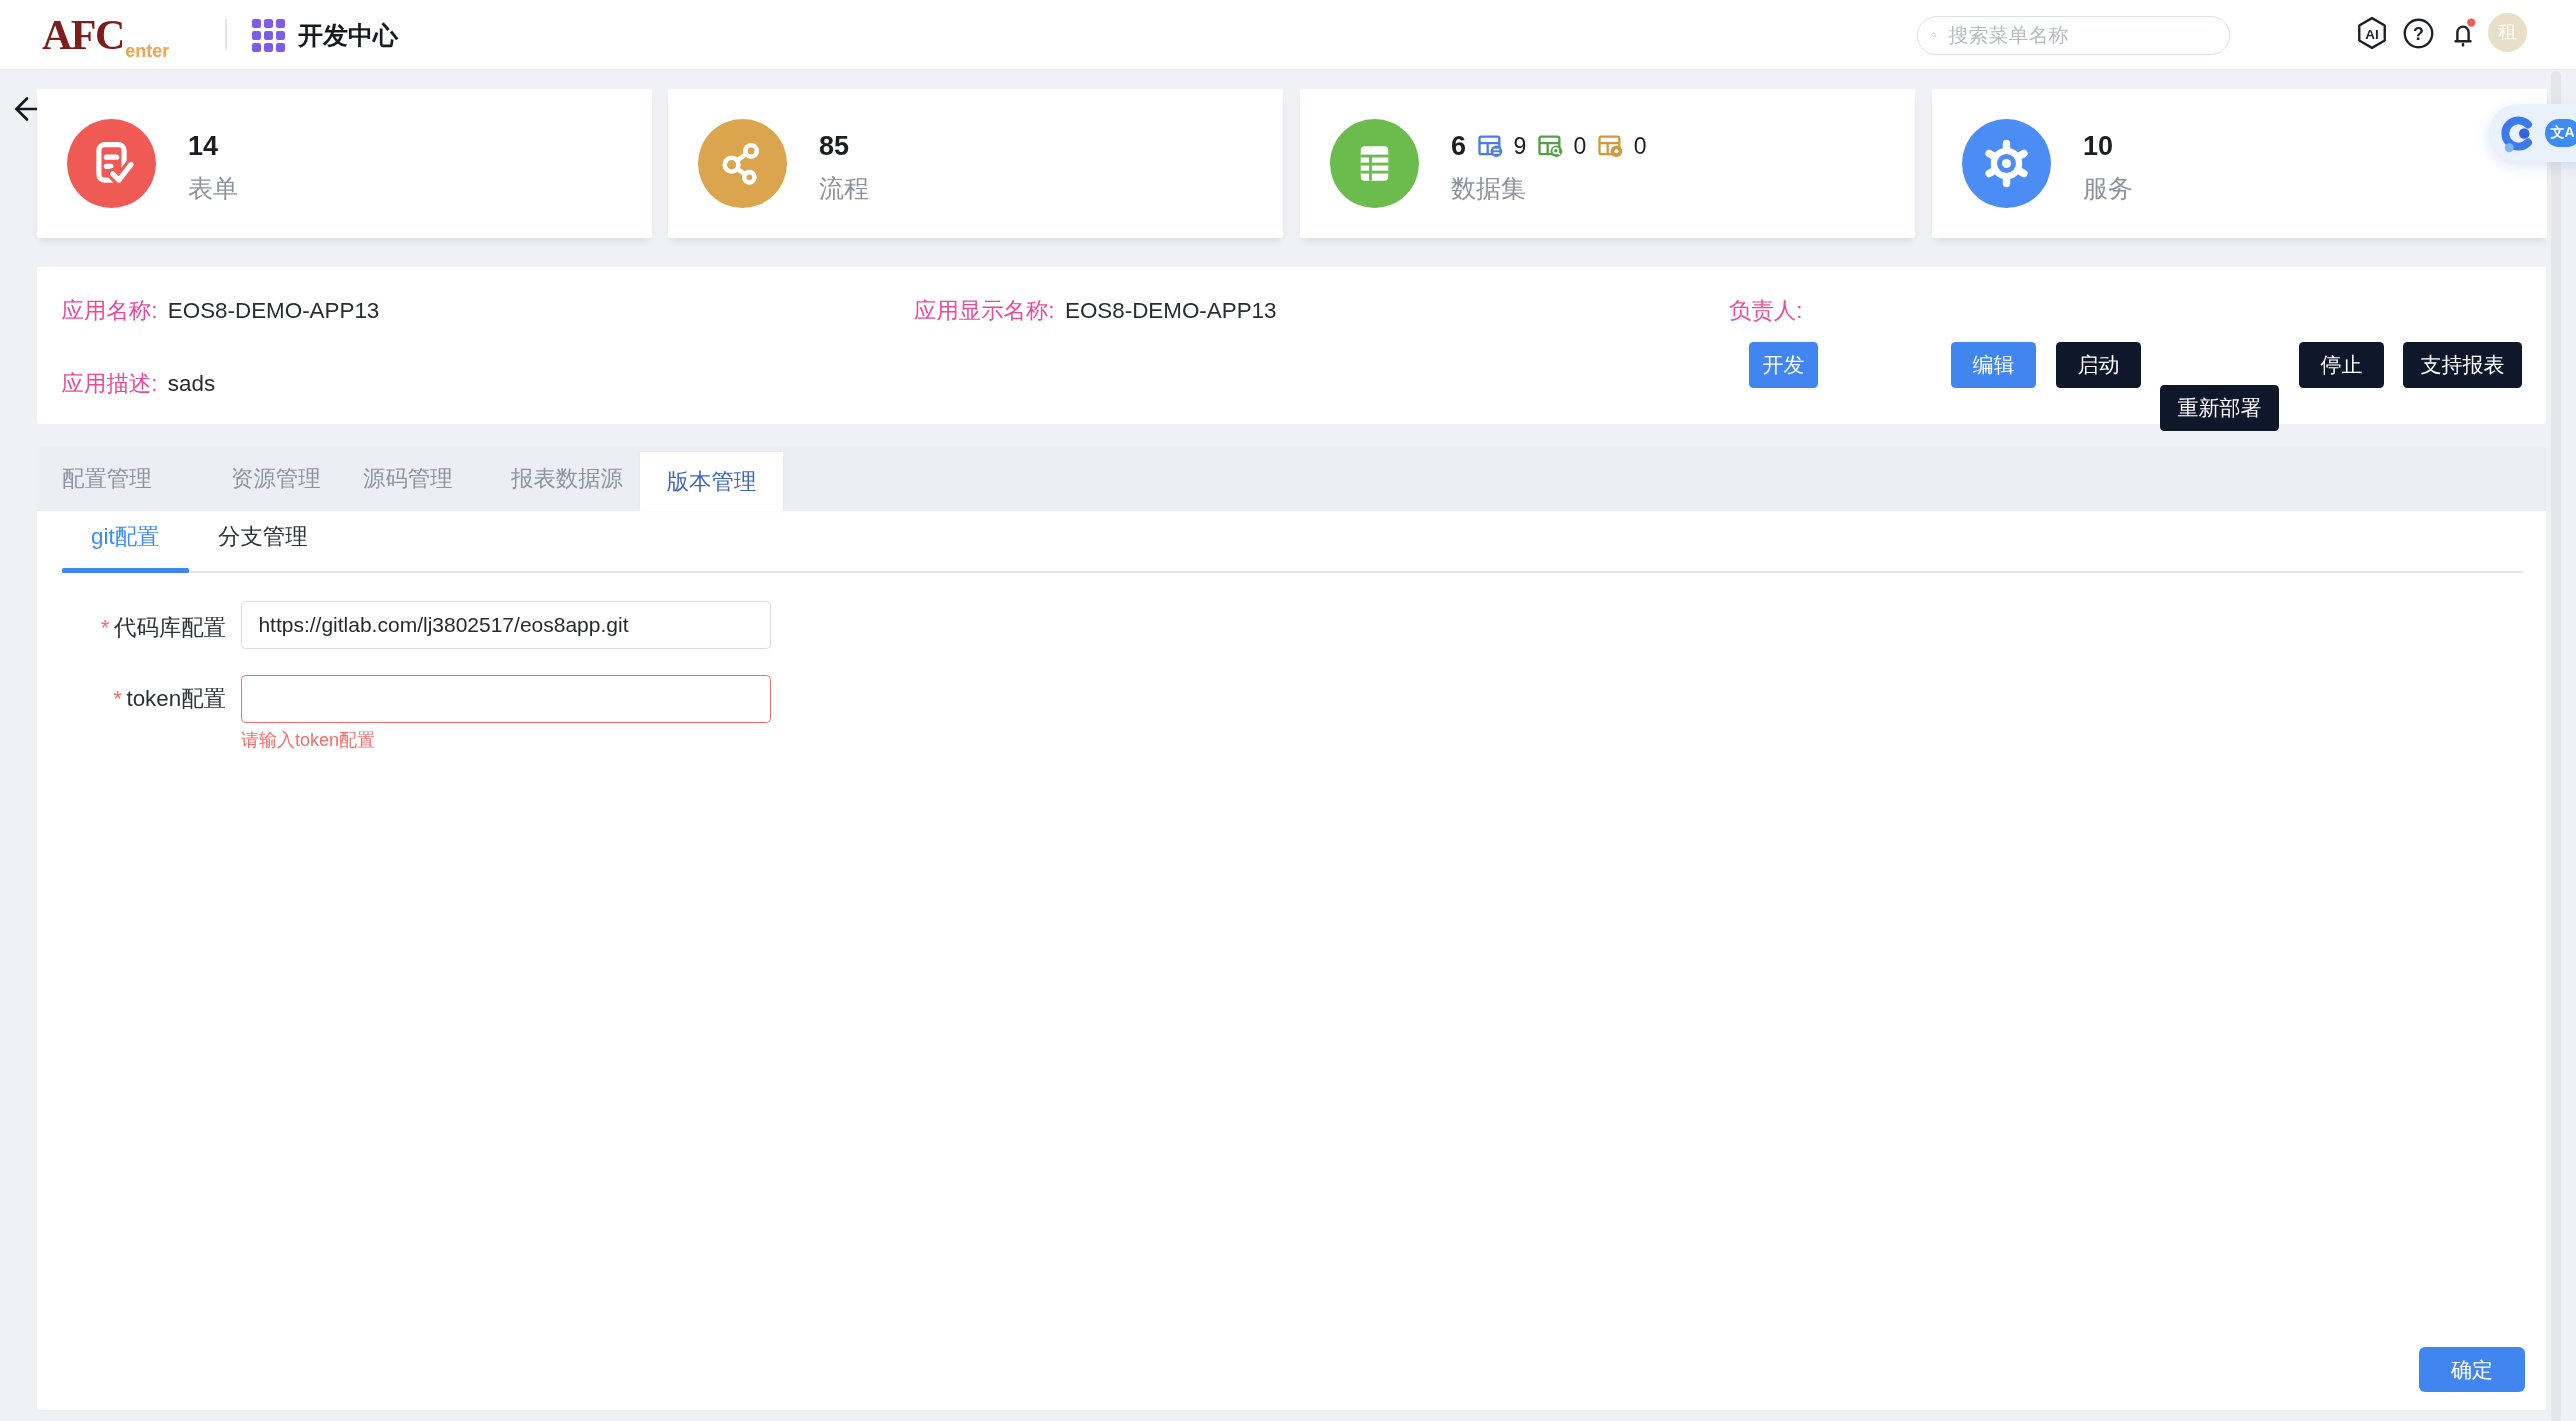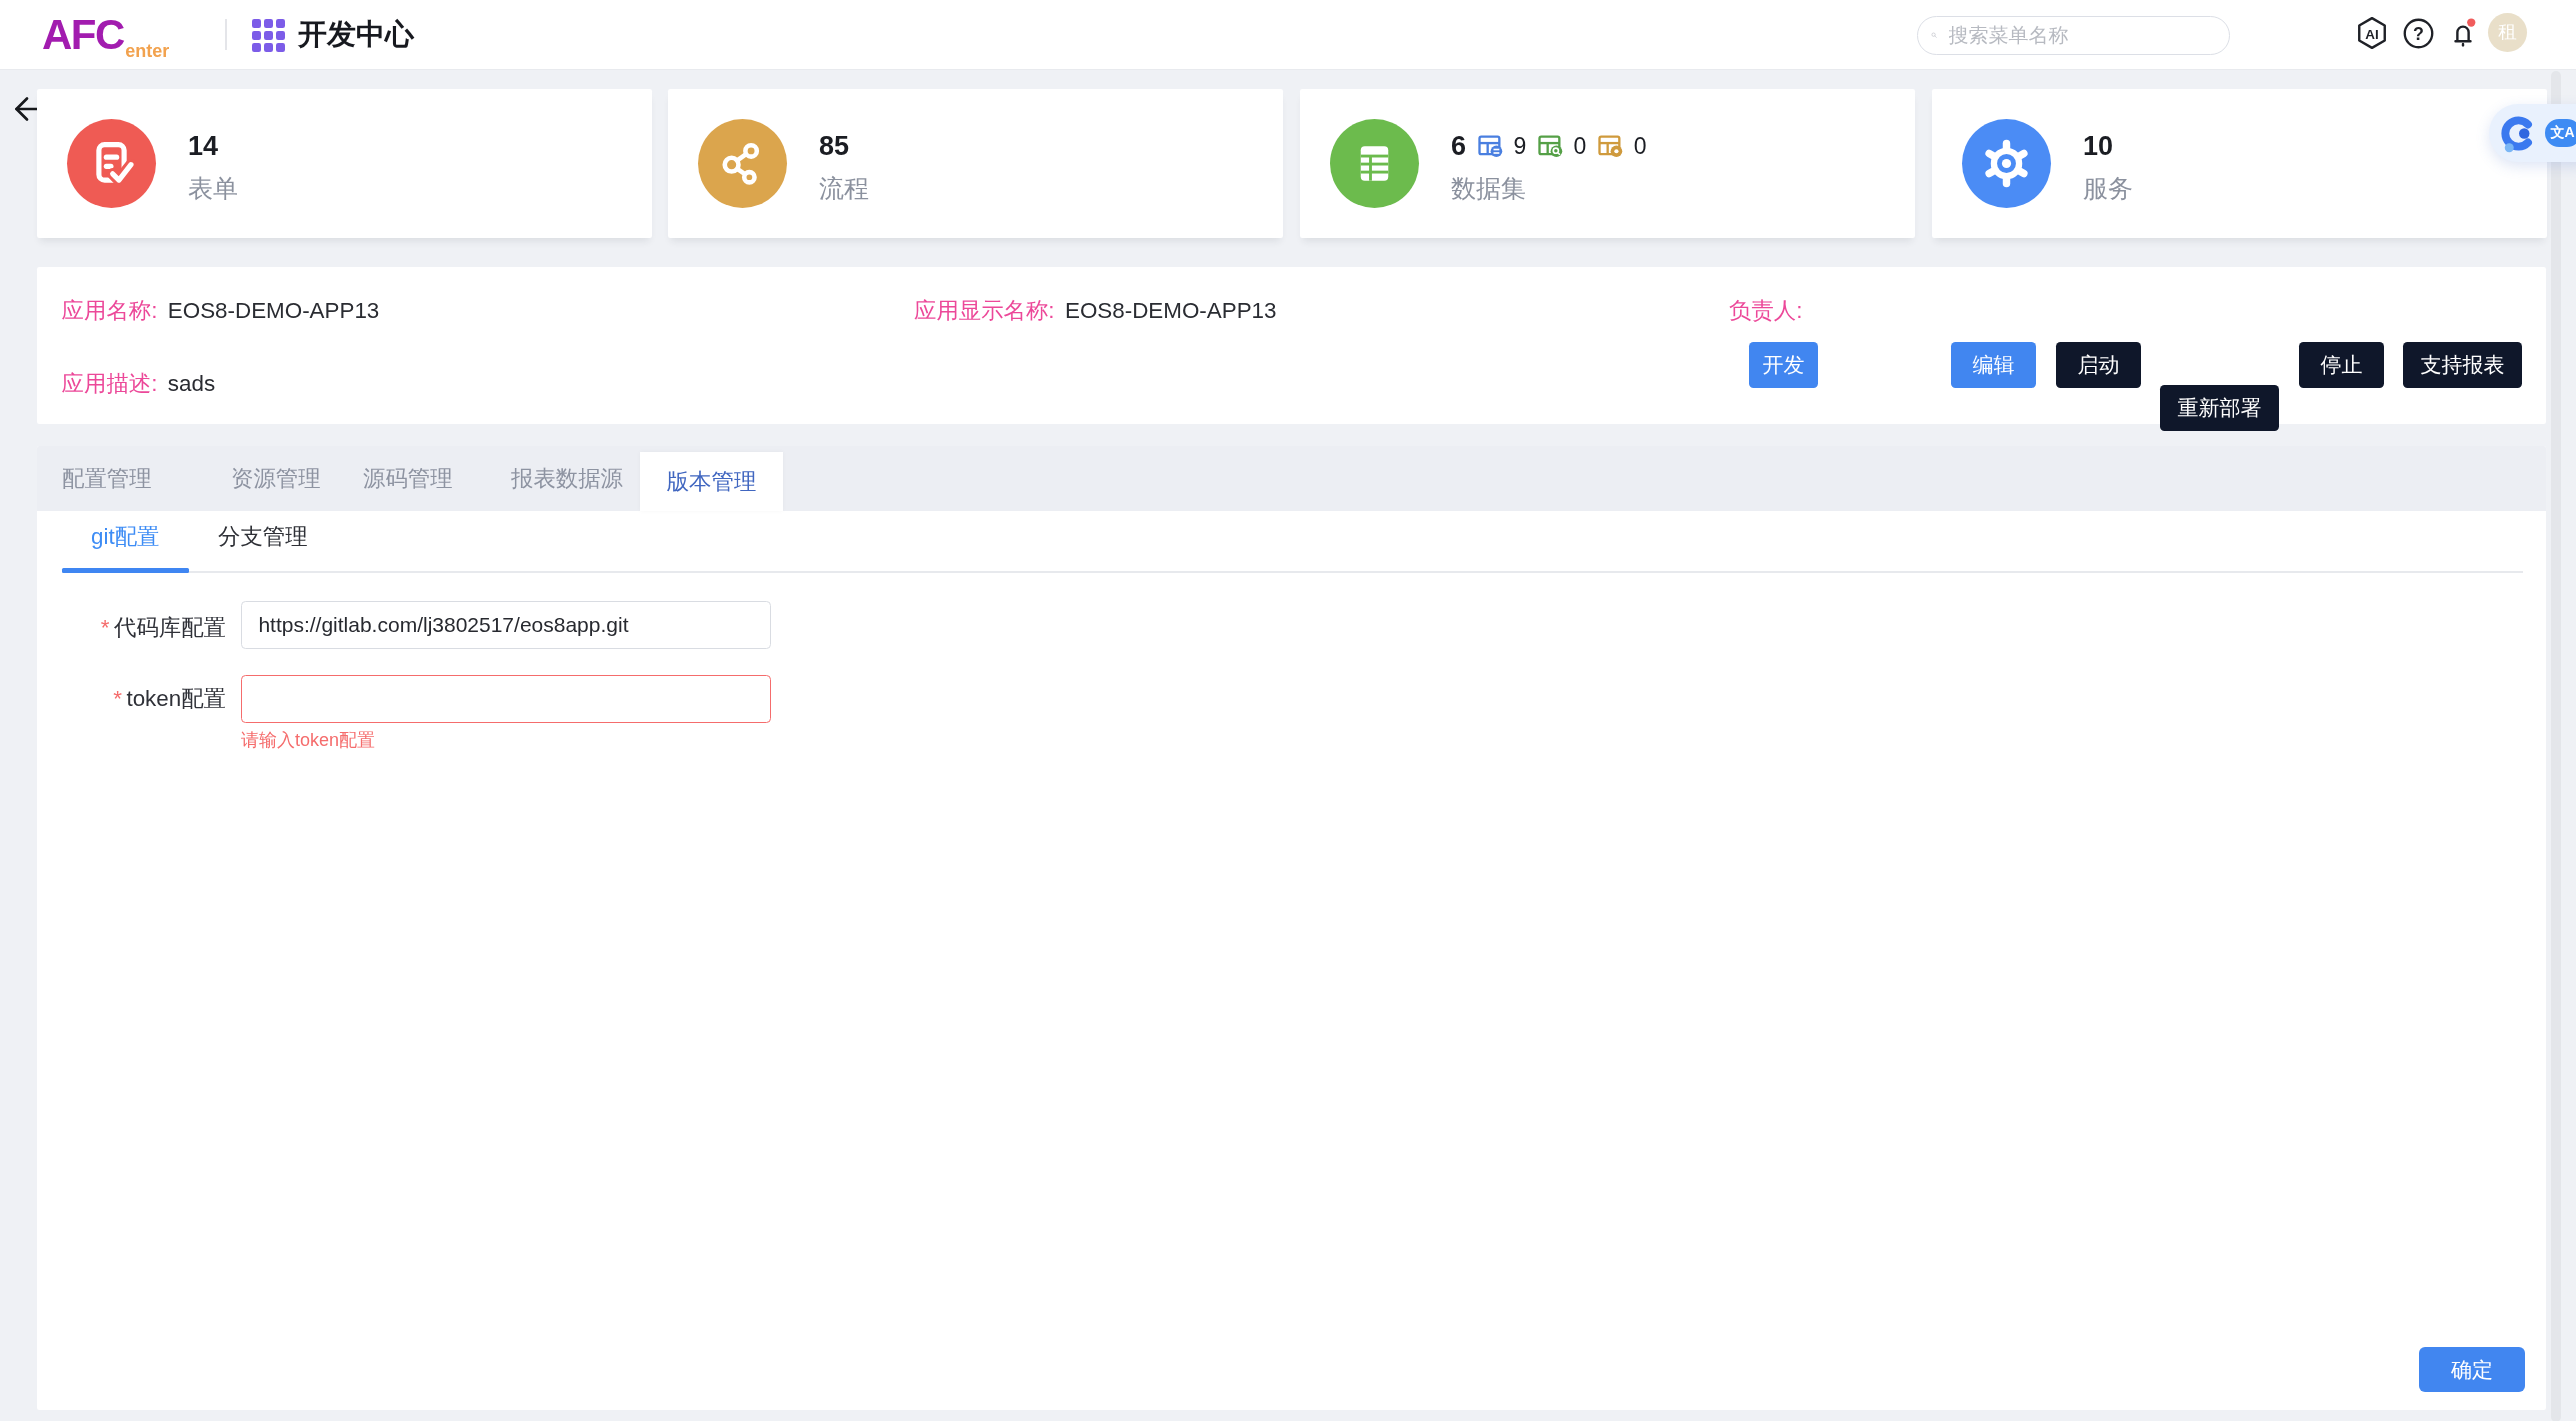--- a/index.html
+++ b/index.html
@@ -2,26 +2,26 @@
 <html style="font-size:12px"><head>
 <meta charset="utf-8">
 <style>
   html,body{margin:0;padding:0;background:#eff1f5;}
   *{box-sizing:border-box;font-family:"Liberation Sans","DejaVu Sans",sans-serif;}
   .stage{position:relative;width:2576px;height:1421px;background:#eff1f5;overflow:hidden;}
 
   
   .header{position:absolute;left:0;top:0;width:2576px;height:70px;background:#fff;border-bottom:0.7px solid #e8eaee;}
   .logo{position:absolute;left:42px;top:0;height:70px;display:flex;align-items:center;}
-  .logo-main{font-size:42px;font-weight:800;color:#a21caf;letter-spacing:-1.5px;line-height:1;}
+  .logo-main{font-size:42px;font-weight:800;color:#7f1d1d;letter-spacing:-1.5px;line-height:1;font-family:Liberation Serif, serif;}
   .logo-sub{font-size:18px;font-weight:700;color:#f2a24e;align-self:flex-end;margin:0 0 10.4px 1.5px;line-height:1;}
   .hdr-divider{position:absolute;left:225px;top:19.4px;width:1.5px;height:31px;background:#e4e5e9;}
   .grid-icon{position:absolute;left:252px;top:19.4px;width:33px;height:33px;display:grid;grid-template-columns:repeat(3,1fr);gap:3px;}
   .grid-icon span{background:#7c5ce8;border-radius:2.2px;}
-  .product-title{position:absolute;left:298px;top:0;height:70px;display:flex;align-items:center;font-size:29px;font-weight:700;color:#17191f;}
+  .product-title{position:absolute;left:298px;top:0;height:70px;display:flex;align-items:center;font-size:25px;font-weight:700;color:#17191f;}
   .search-box{position:absolute;left:1917px;top:15.7px;width:313px;height:39px;border:0.7px solid #dcdfe6;border-radius:19.4px;background:#fff;display:flex;align-items:center;padding:0 13.4px;}
   .search-box input{border:none;outline:none;flex:1;font-size:20px;color:#303338;margin-left:9px;background:transparent;}
   .search-box input::placeholder{color:#b7bac1;}
   .hdr-icon{position:absolute;top:15px;width:36px;height:36px;display:flex;align-items:center;justify-content:center;cursor:pointer;}
   .avatar{position:absolute;left:2488px;top:12.7px;width:39px;height:39px;border-radius:50%;background:#e9dfc9;color:#fff;font-size:18.6px;display:flex;align-items:center;justify-content:center;}
 
   
   .back{position:absolute;left:12px;top:94px;width:33px;height:30px;cursor:pointer;}
 
   

